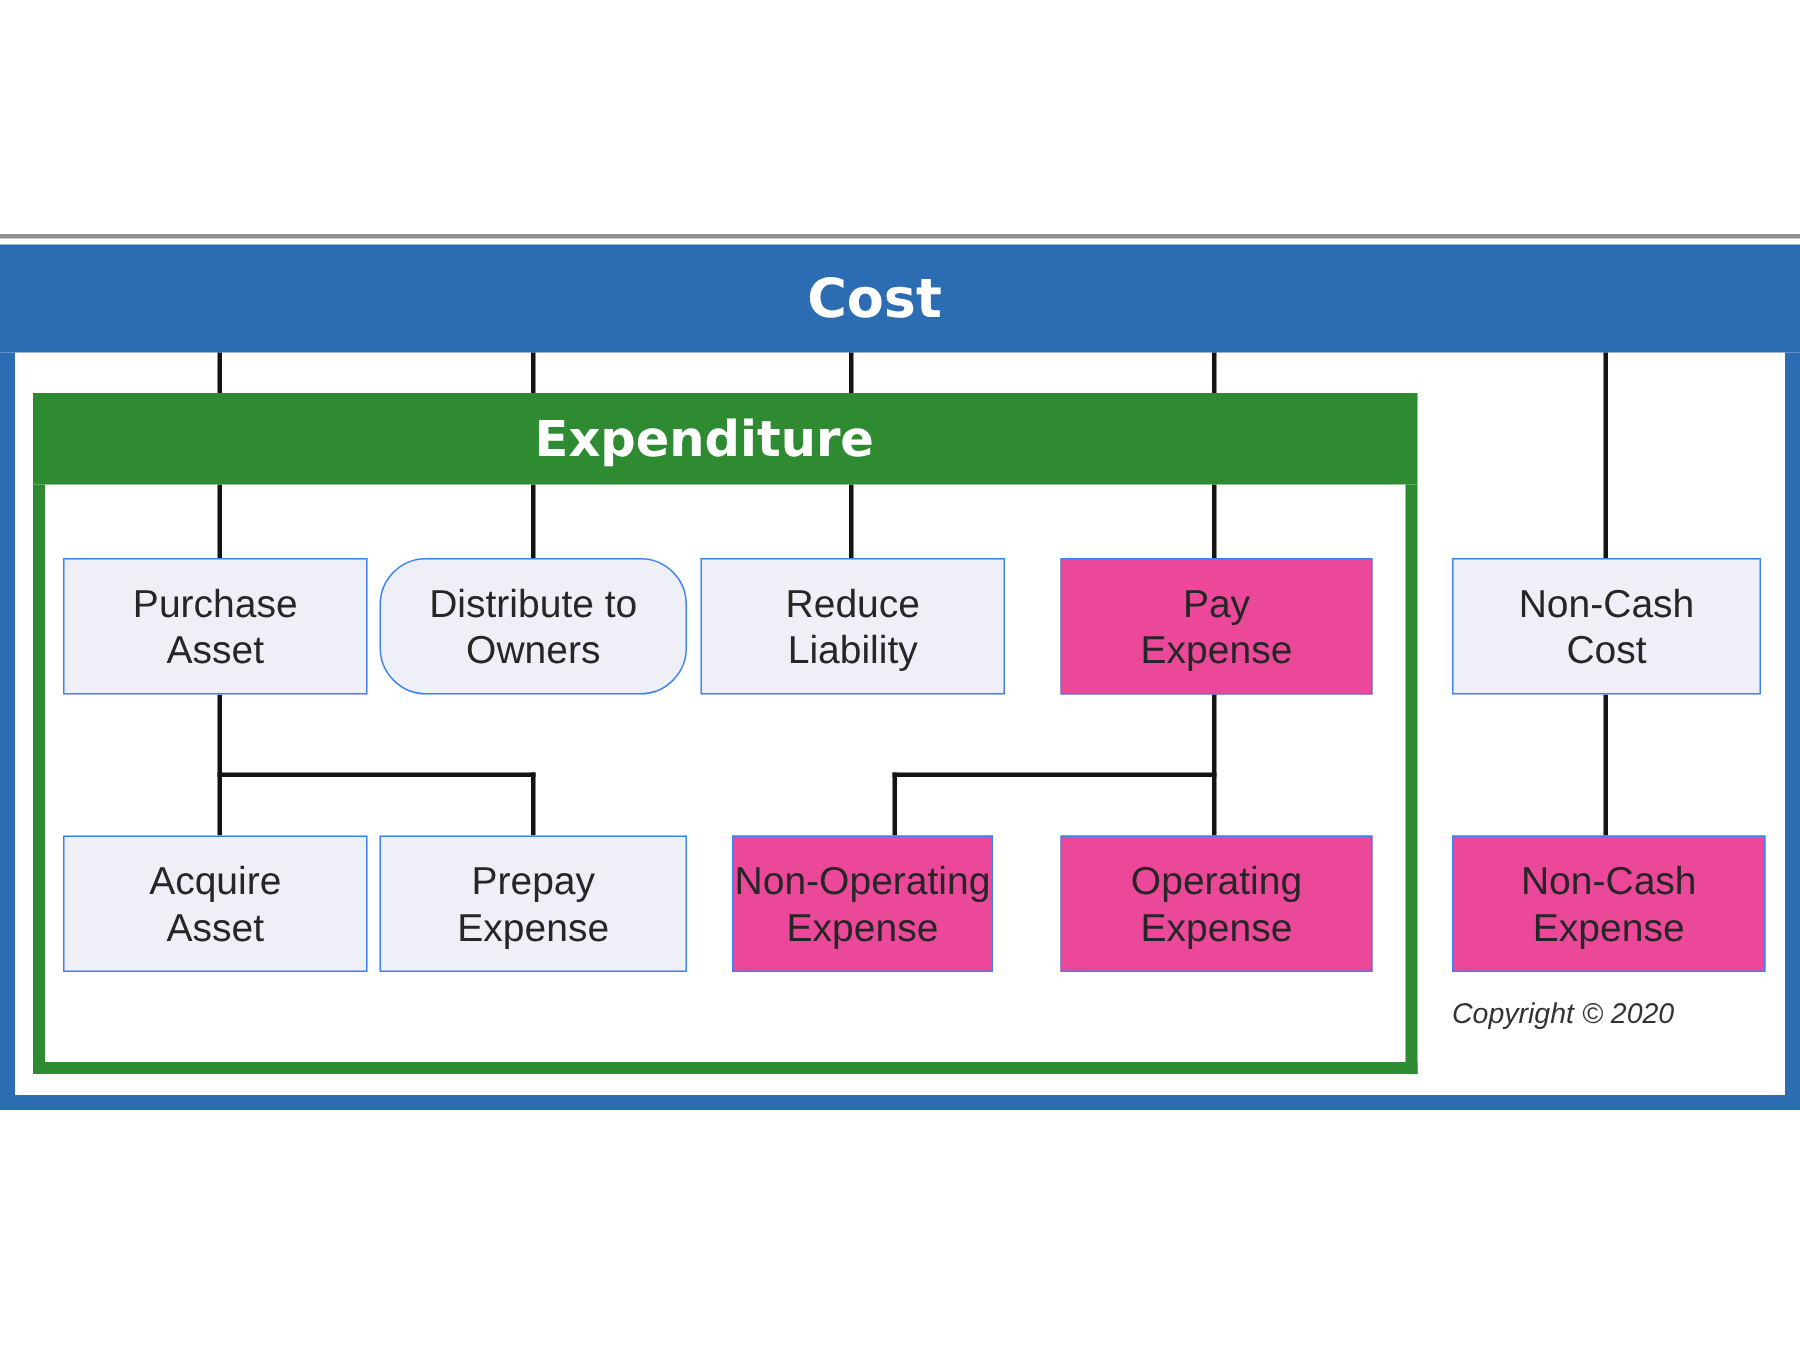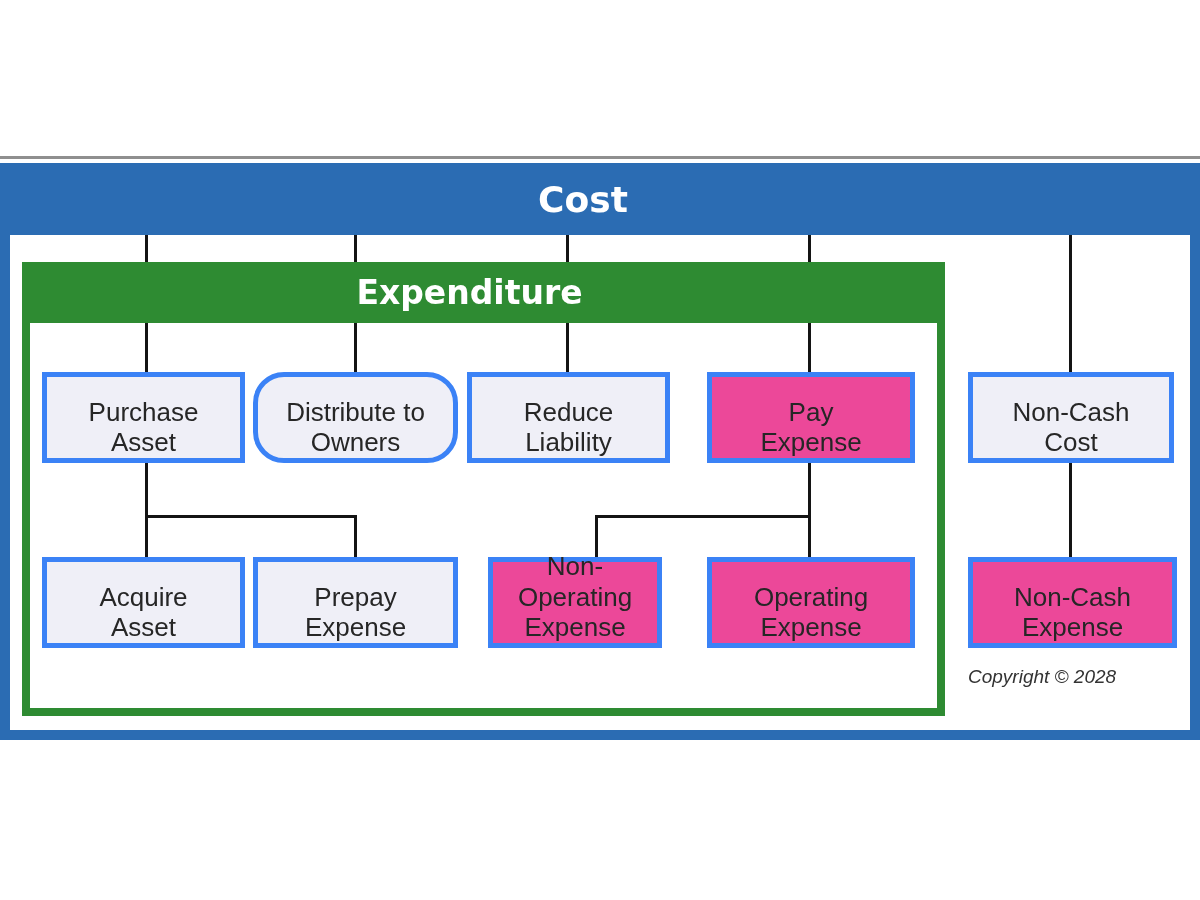--- a/index.html
+++ b/index.html
@@ -25,22 +25,22 @@
   }
   .green-banner span{
     color:#ffffff;font-family:"DejaVu Sans",sans-serif;font-weight:bold;font-size:33px;
   }
   .green-frame{
     position:absolute;left:22px;top:323px;width:923px;height:393px;box-sizing:border-box;
     border-left:8px solid #2E8B32;border-right:8px solid #2E8B32;border-bottom:8px solid #2E8B32;
   }
   .conn{position:absolute;background:#141414;}
   .node{
-    position:absolute;box-sizing:border-box;border:5px solid #3b82f6;
-    display:flex;align-items:flex-end;justify-content:center;text-align:center;
+    position:absolute;box-sizing:border-box;border:1px solid #3b82f6;
+    display:flex;align-items:center;justify-content:center;text-align:center;
   }
   .node.lav{background:#efeff7;}
   .node.yel{background:#ec4899;}
   .node-label{
     white-space:pre-line;font-size:26px;line-height:1.18;color:#262626;
     font-family:"Liberation Sans",sans-serif;
   }
   .note{
     position:absolute;left:55px;top:664px;width:640px;
     font-style:italic;font-size:24px;color:#1f1f1f;
@@ -124,16 +124,16 @@
   <div class="node yel" style="left:707px;top:557px;width:208px;height:91px;">
     <span class="node-label">Operating
 Expense</span>
   </div>
   <div class="node yel" style="left:968px;top:557px;width:209px;height:91px;">
     <span class="node-label">Non-Cash
 Expense</span>
   </div>
 
   <div class="copyright">
-    <div>Copyright © 2028</div>
+    <div>Copyright © 2020</div>
   </div>
 
 </div>
 
 </body></html>

